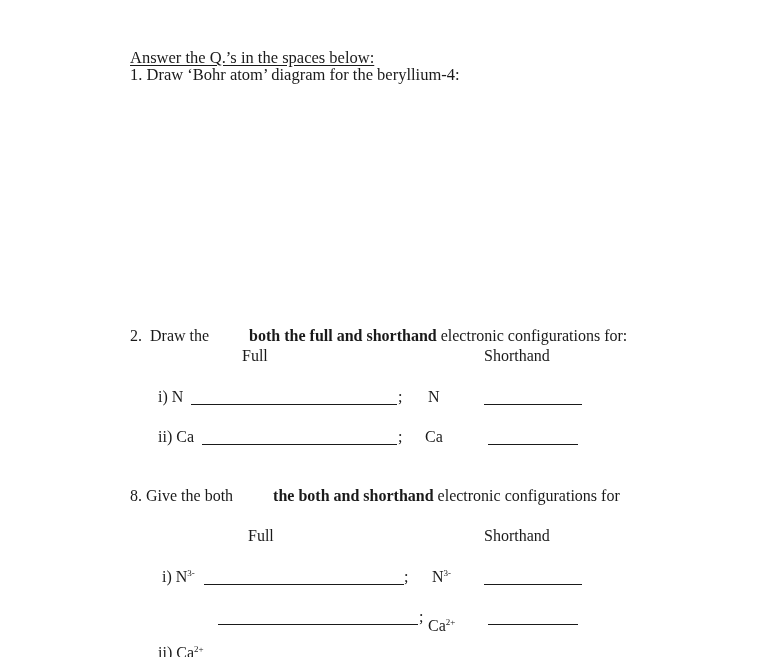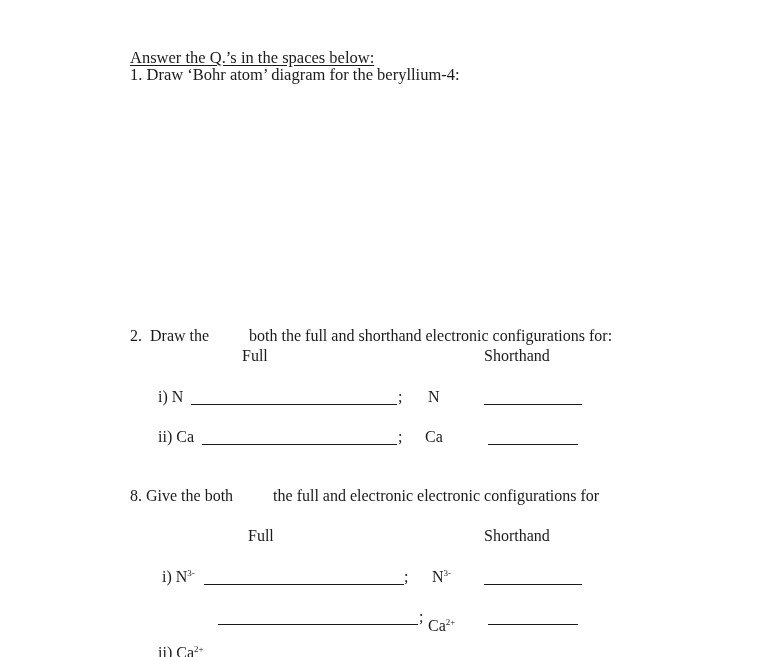--- a/index.html
+++ b/index.html
@@ -3,21 +3,21 @@
   <meta charset="utf-8">
   <style>
     html, body { margin: 0; padding: 0; background: #ffffff; }
     body { width: 767px; height: 657px; position: relative; overflow: hidden; color: #1a1a1a; font-family: "Liberation Serif", "DejaVu Serif", serif; }
     .abs { position: absolute; white-space: nowrap; }
     .t16 { font-size: 16.5px; }
     .t15 { font-size: 16px; }
     .u { text-decoration: underline; text-underline-offset: 2px; }
     .blank { position: absolute; border-bottom: 1px solid #1a1a1a; height: 0; }
     sup { font-size: 9px; vertical-align: 6px; line-height: 0; }
-    b { font-weight: normal; padding-left: 36px; }
+    b { font-weight: bold; padding-left: 36px; }
   </style>
 </head>
 <body>
 
 <div class="abs t16 u" style="left:130px; top:24px;margin-top:24px;">Answer the Q.’s in the spaces below:</div>
 
 <div class="abs t16" style="left:130px; top:65px;">1. Draw ‘Bohr atom’ diagram for the beryllium-4:</div>
 <div class="abs" style="left:130px; top:100px; width:500px; height:210px;"></div>
 
 <div class="abs t15" style="left:130px; top:327px;"><span>2.</span>&nbsp;&nbsp;<span>Draw the </span><b>both the full and shorthand</b><span> electronic configurations for:</span></div>
@@ -29,21 +29,21 @@
 <div class="abs t15" style="left:398px; top:388px;">;</div>
 <div class="abs t15" style="left:428px; top:388px;">N</div>
 <div class="blank" style="left:484px; top:404px; width:98px;"></div>
 
 <div class="abs t15" style="left:158px; top:428px;">ii) Ca</div>
 <div class="blank" style="left:202px; top:444px; width:195px;"></div>
 <div class="abs t15" style="left:398px; top:428px;">;</div>
 <div class="abs t15" style="left:425px; top:428px;">Ca</div>
 <div class="blank" style="left:488px; top:444px; width:90px;"></div>
 
-<div class="abs t15" style="left:130px; top:487px;"><span>8. Give the both </span><b>the full and electronic</b><span> electronic configurations for</span></div>
+<div class="abs t15" style="left:130px; top:487px;"><span>8. Give the both </span><b>the both and shorthand</b><span> electronic configurations for</span></div>
 <div class="abs t15" style="left:248px; top:527px;">Full</div>
 <div class="abs t15" style="left:484px; top:527px;">Shorthand</div>
 
 <div class="abs t15" style="left:162px; top:568px;"><span>i) N</span><sup>3-</sup></div>
 <div class="blank" style="left:204px; top:584px; width:200px;"></div>
 <div class="abs t15" style="left:404px; top:568px;">;</div>
 <div class="abs t15" style="left:432px; top:568px;"><span>N</span><sup>3-</sup></div>
 <div class="blank" style="left:484px; top:584px; width:98px;"></div>
 
 <div class="abs t15" style="left:158px; top:608px;margin-top:36px;"><span>ii) Ca</span><sup>2+</sup></div>

